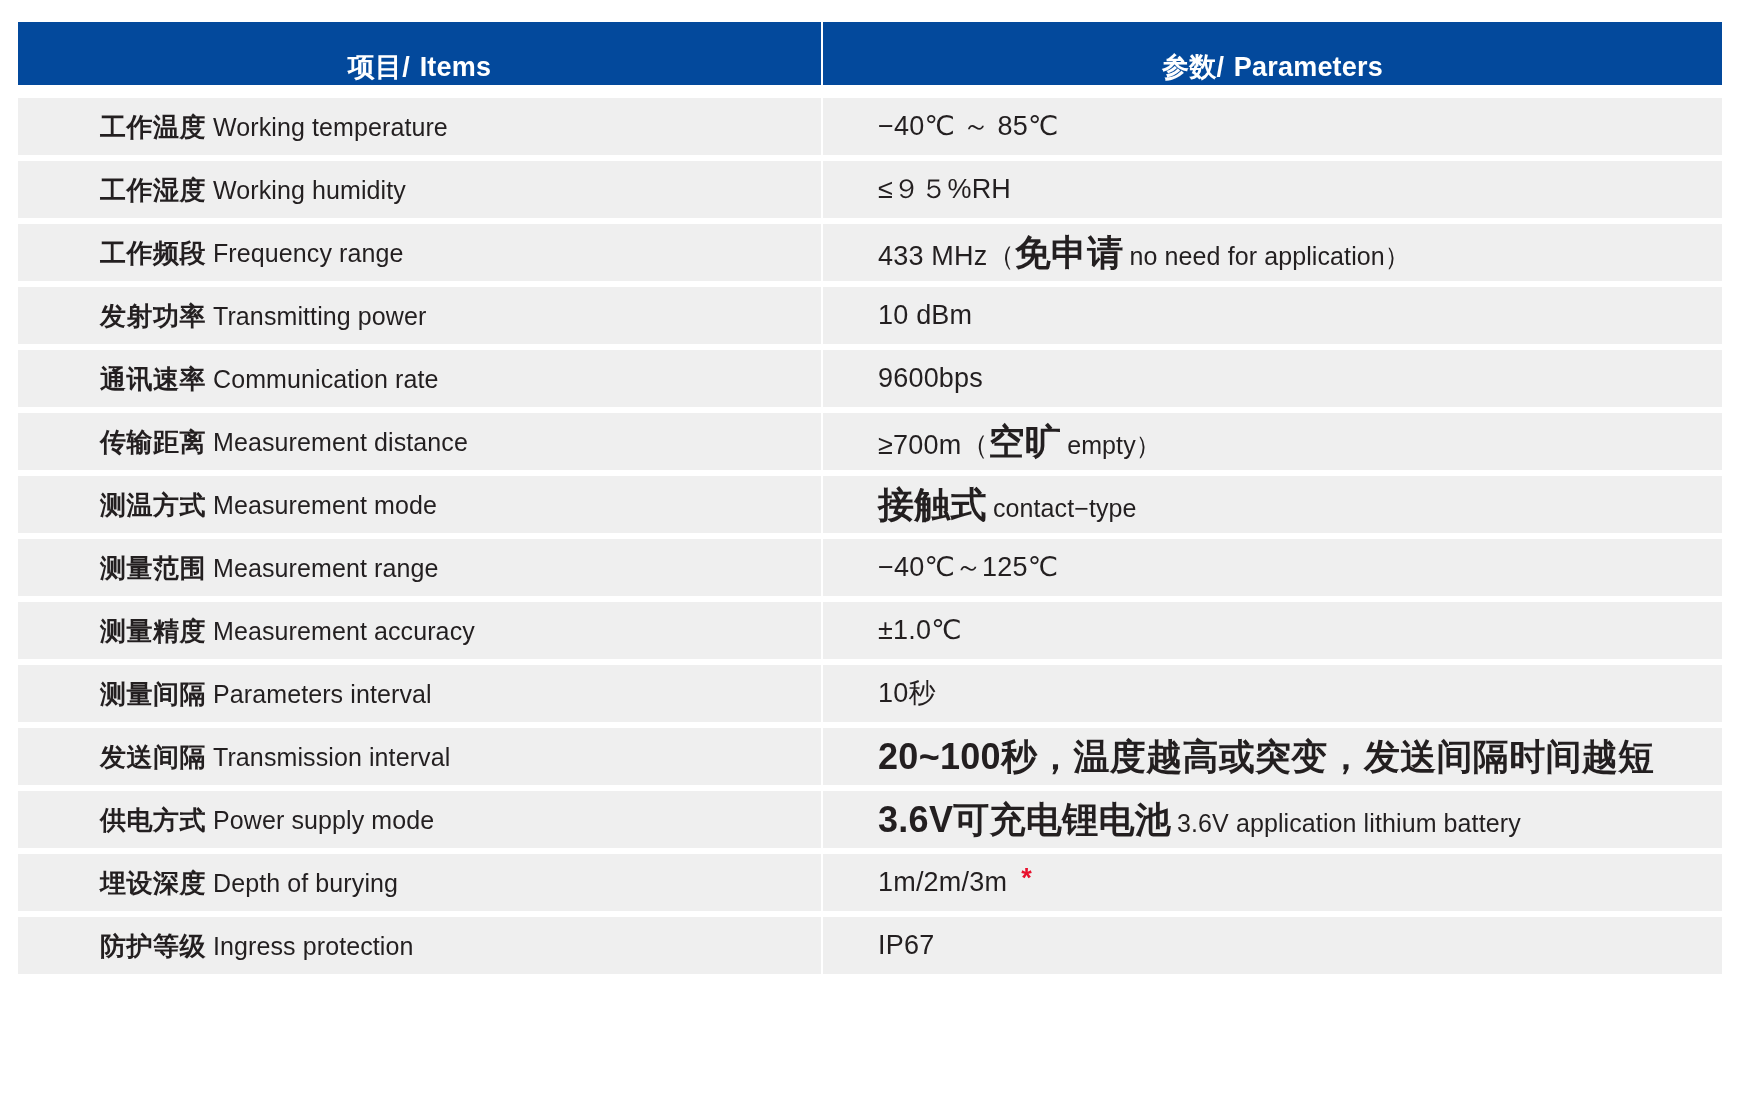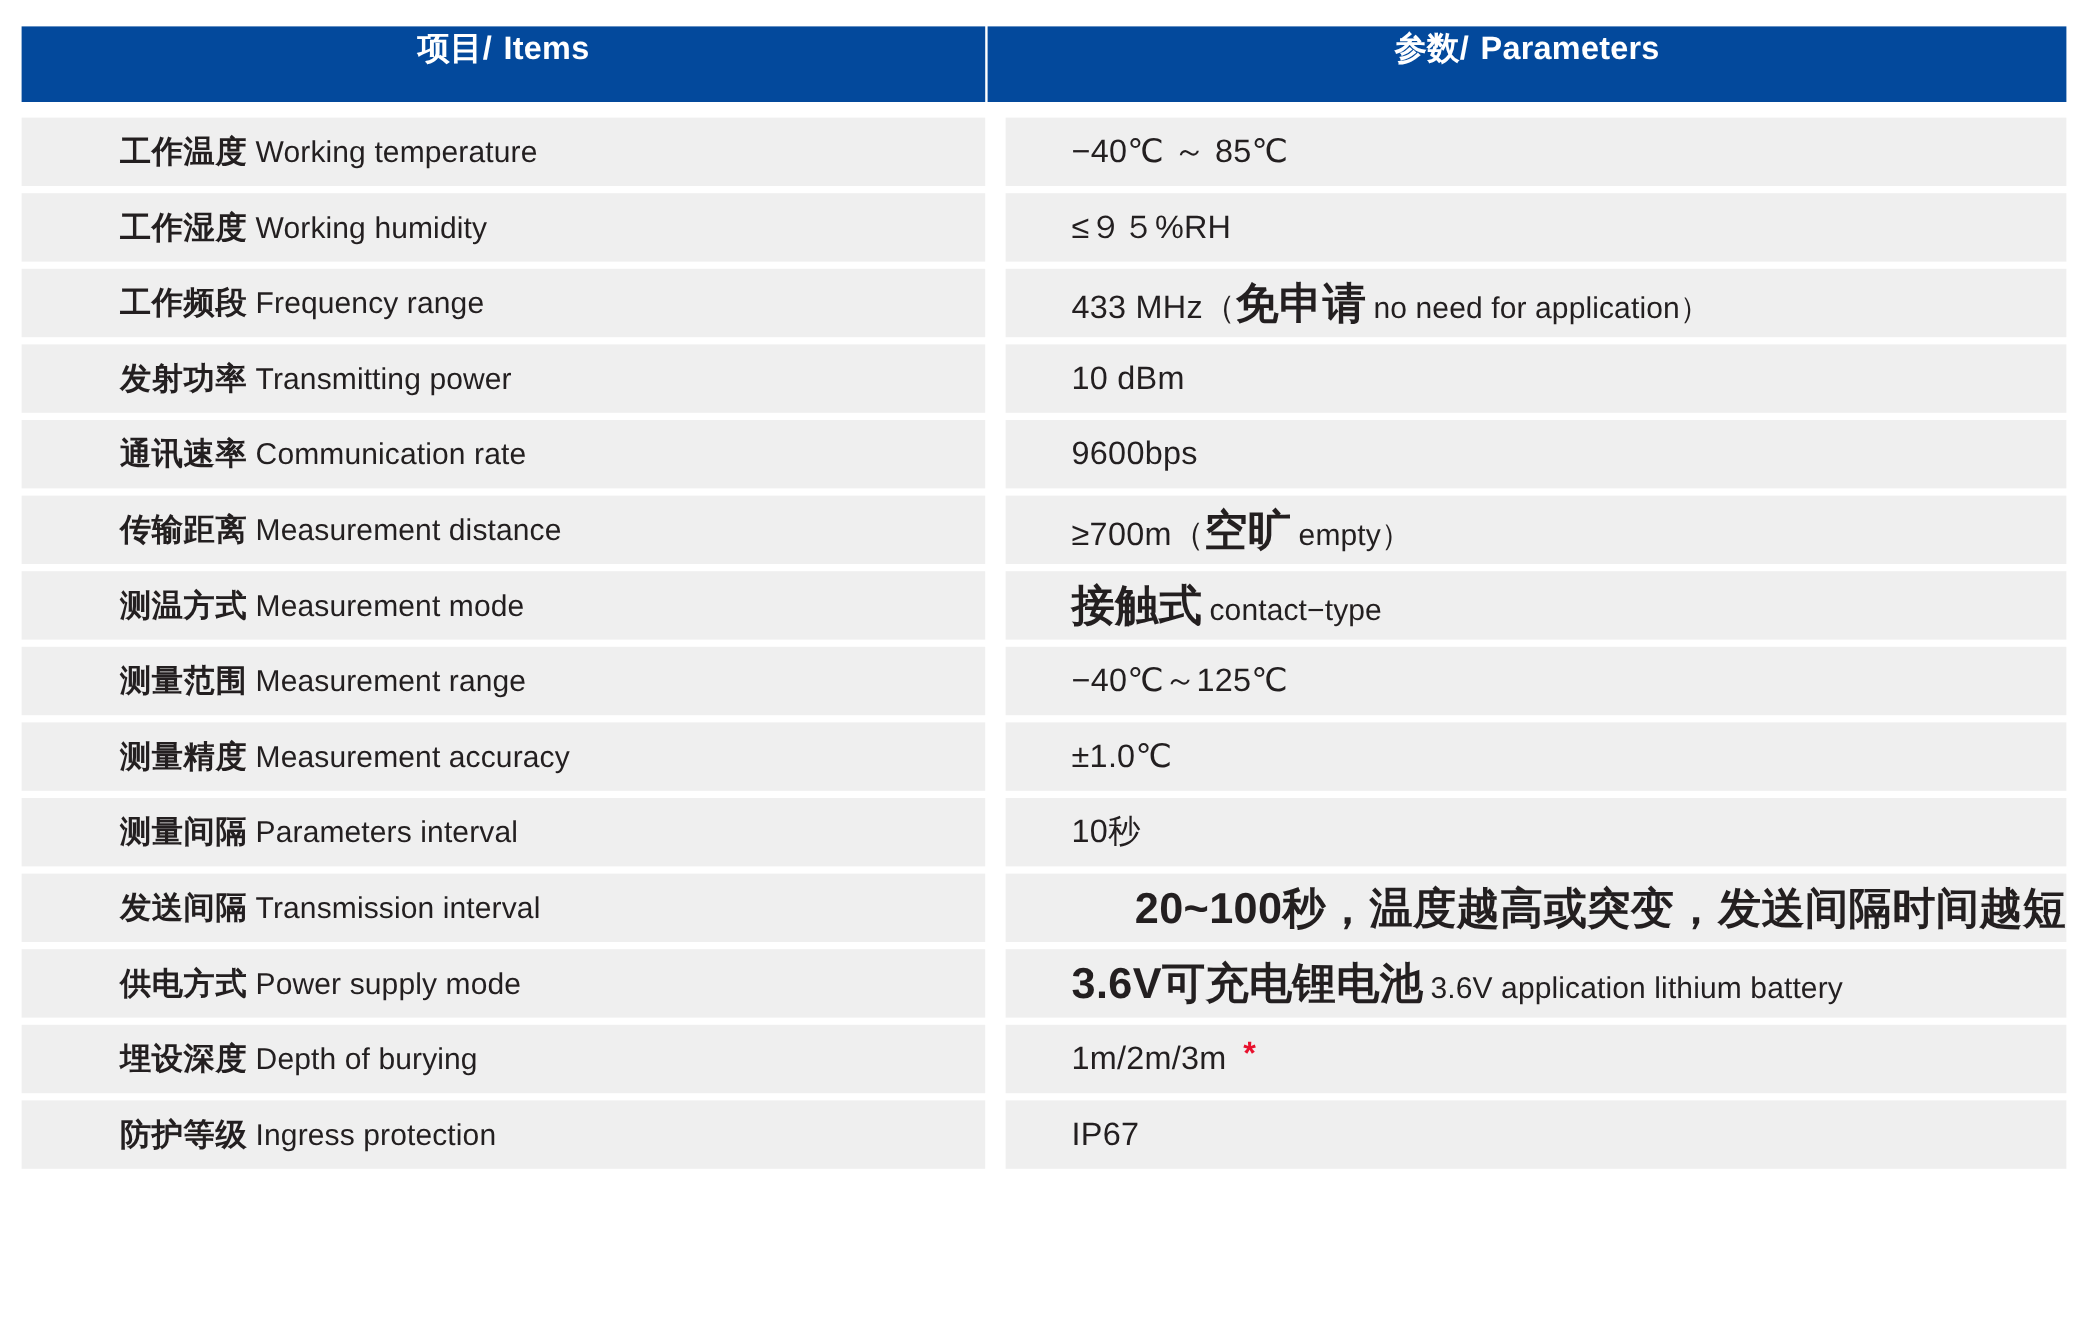--- a/index.html
+++ b/index.html
@@ -25,21 +25,21 @@
 
   
   .table-header {
     display: flex;
     gap: 2px;
     height: 63px;
   }
   .header-cell {
     background: #03499c;
     display: flex;
-    align-items: flex-start;
+    align-items: flex-end;
     justify-content: center;
     height: 63px;
     box-sizing: border-box;
   }
   .header-cell.col-items { width: 803px; }
   .header-cell.col-params { flex: 1 1 auto; }
 
   .header-text {
     color: #ffffff;
     font-size: 27px;
@@ -50,21 +50,21 @@
   .header-text .cn { font-weight: bold; }
   .header-text .sep { font-weight: bold; padding: 0 2px 0 0; }
   .header-text .en { font-weight: bold; }
 
   
   .rows {
     margin-top: 13px;
   }
   .spec-row {
     display: flex;
-    gap: 17px;
+    gap: 2px;
     margin-bottom: 6px;
     height: 57px;
     border-radius: 26px;
   }
   .cell {
     background: #efefef;
     box-sizing: border-box;
     display: flex;
     align-items: center;
     height: 57px;
@@ -124,21 +124,21 @@
     font-size: 27px;
     font-weight: bold;
     padding-left: 14px;
     position: relative;
     top: -4px;
   }
 
   
   .cell.two-line {
     flex-direction: column;
-    align-items: flex-end;
+    align-items: flex-start;
     justify-content: center;
     padding-top: 2px;
   }
   .cell.two-line .value-line.main { margin-bottom: 1px; }
   .note-line {
     font-size: 19px;
     font-weight: normal;
     color: #231f20;
     white-space: nowrap;
     line-height: 1.05;

